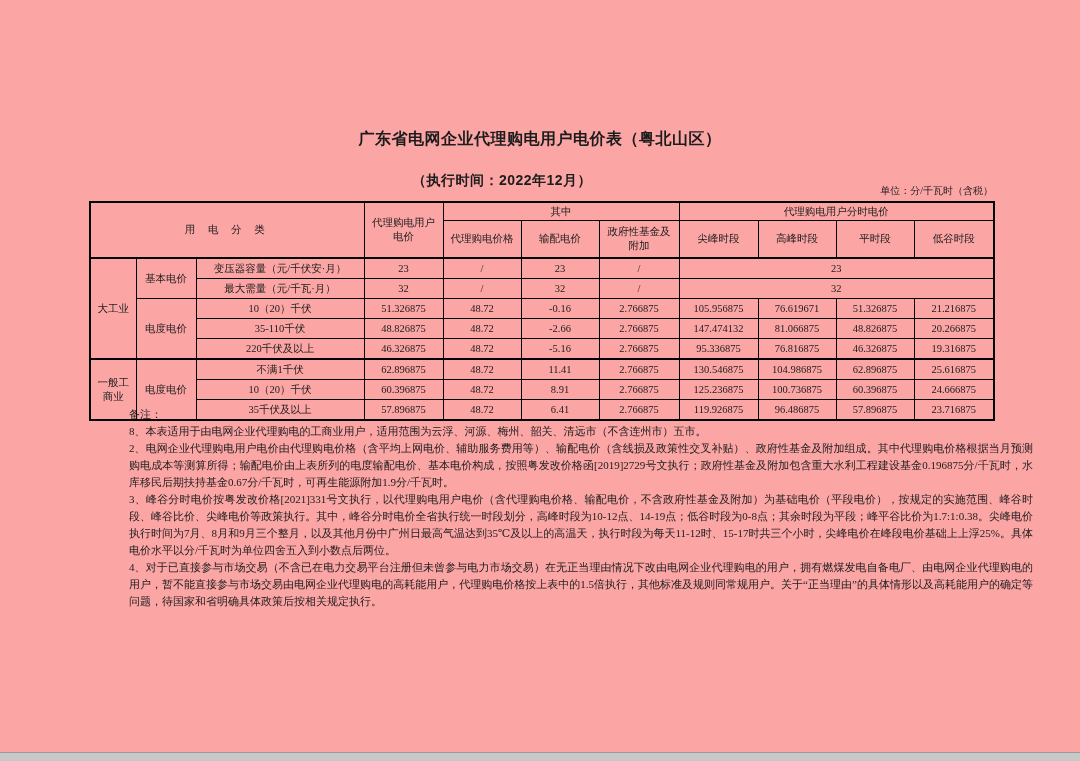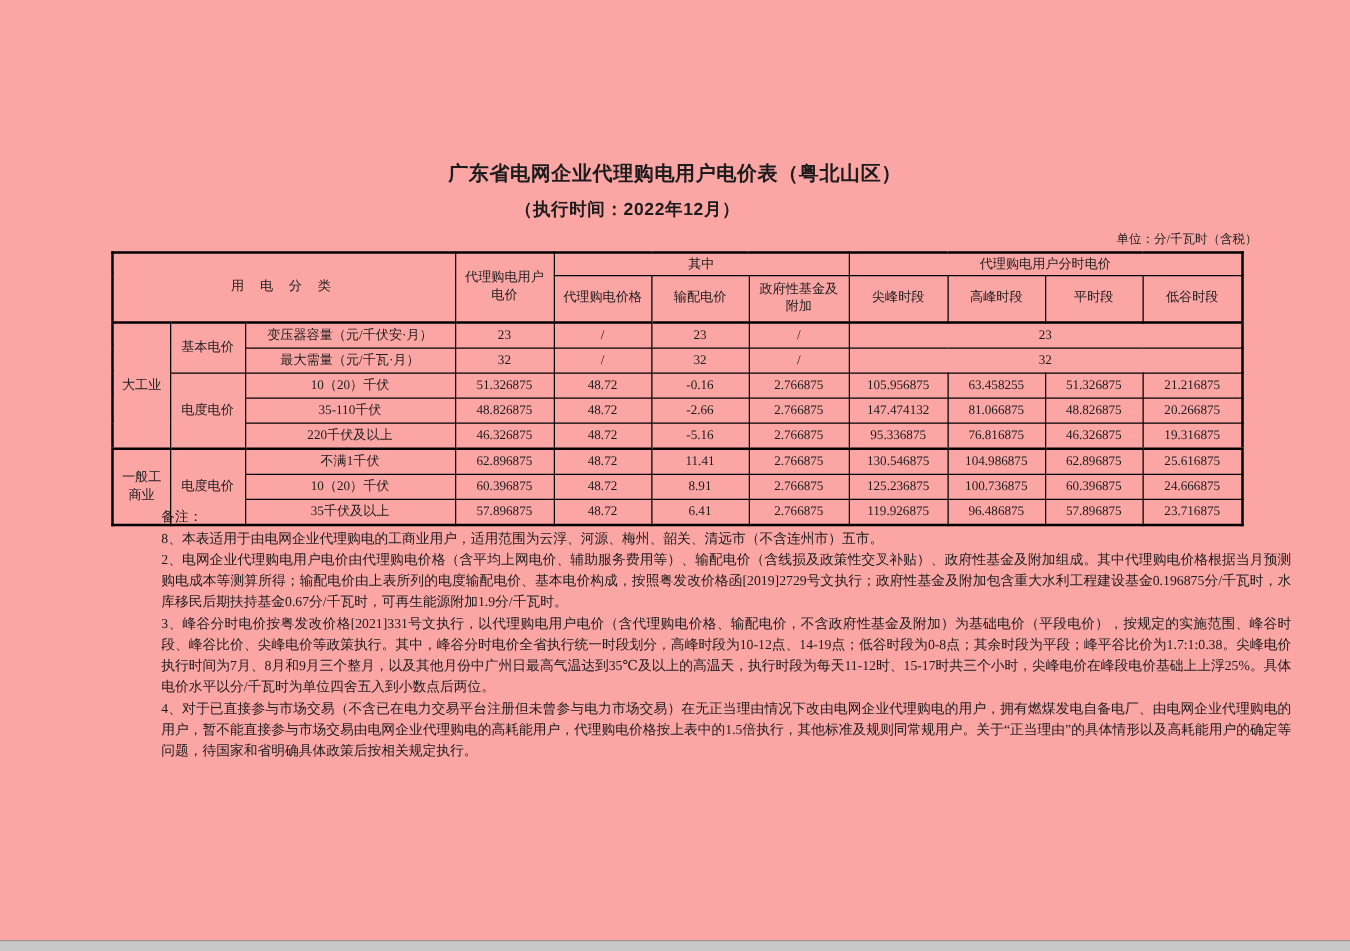--- a/index.html
+++ b/index.html
@@ -13,27 +13,27 @@
   }
   .page { position: absolute; inset: 0; background: #fca5a5; }
 
   .doc-title {
     position: absolute; top: 129px; left: 0; width: 1080px;
     text-align: center;
     font-family: "Liberation Sans", "DejaVu Sans", sans-serif;
     font-weight: bold; font-size: 16px; letter-spacing: 0.5px;
   }
   .doc-subtitle {
-    position: absolute; top: 159px; left: 0; width: 1004px;
+    position: absolute; top: 172px; left: 0; width: 1004px;
     text-align: center;
     font-family: "Liberation Sans", "DejaVu Sans", sans-serif;
     font-weight: bold; font-size: 14px; letter-spacing: 0.5px;
   }
   .unit-note {
-    position: absolute; top: 184px; left: 102px; width: 904px;
+    position: absolute; top: 184px; left: 89px; width: 904px;
     text-align: right; font-size: 10px;
   }
 
   table.price-table {
     position: absolute; top: 201px; left: 89px;
     width: 904px;
     border-collapse: collapse; table-layout: fixed;
     border: 2px solid #000;
   }
   .price-table th, .price-table td {
@@ -129,21 +129,21 @@
         <td colspan="4">32</td>
       </tr>
       <tr>
         <td rowspan="3">电度电价</td>
         <td>10（20）千伏</td>
         <td>51.326875</td>
         <td>48.72</td>
         <td>-0.16</td>
         <td>2.766875</td>
         <td>105.956875</td>
-        <td>63.458255</td>
+        <td>76.619671</td>
         <td>51.326875</td>
         <td>21.216875</td>
       </tr>
       <tr>
         <td>35-110千伏</td>
         <td>48.826875</td>
         <td>48.72</td>
         <td>-2.66</td>
         <td>2.766875</td>
         <td>147.474132</td>

